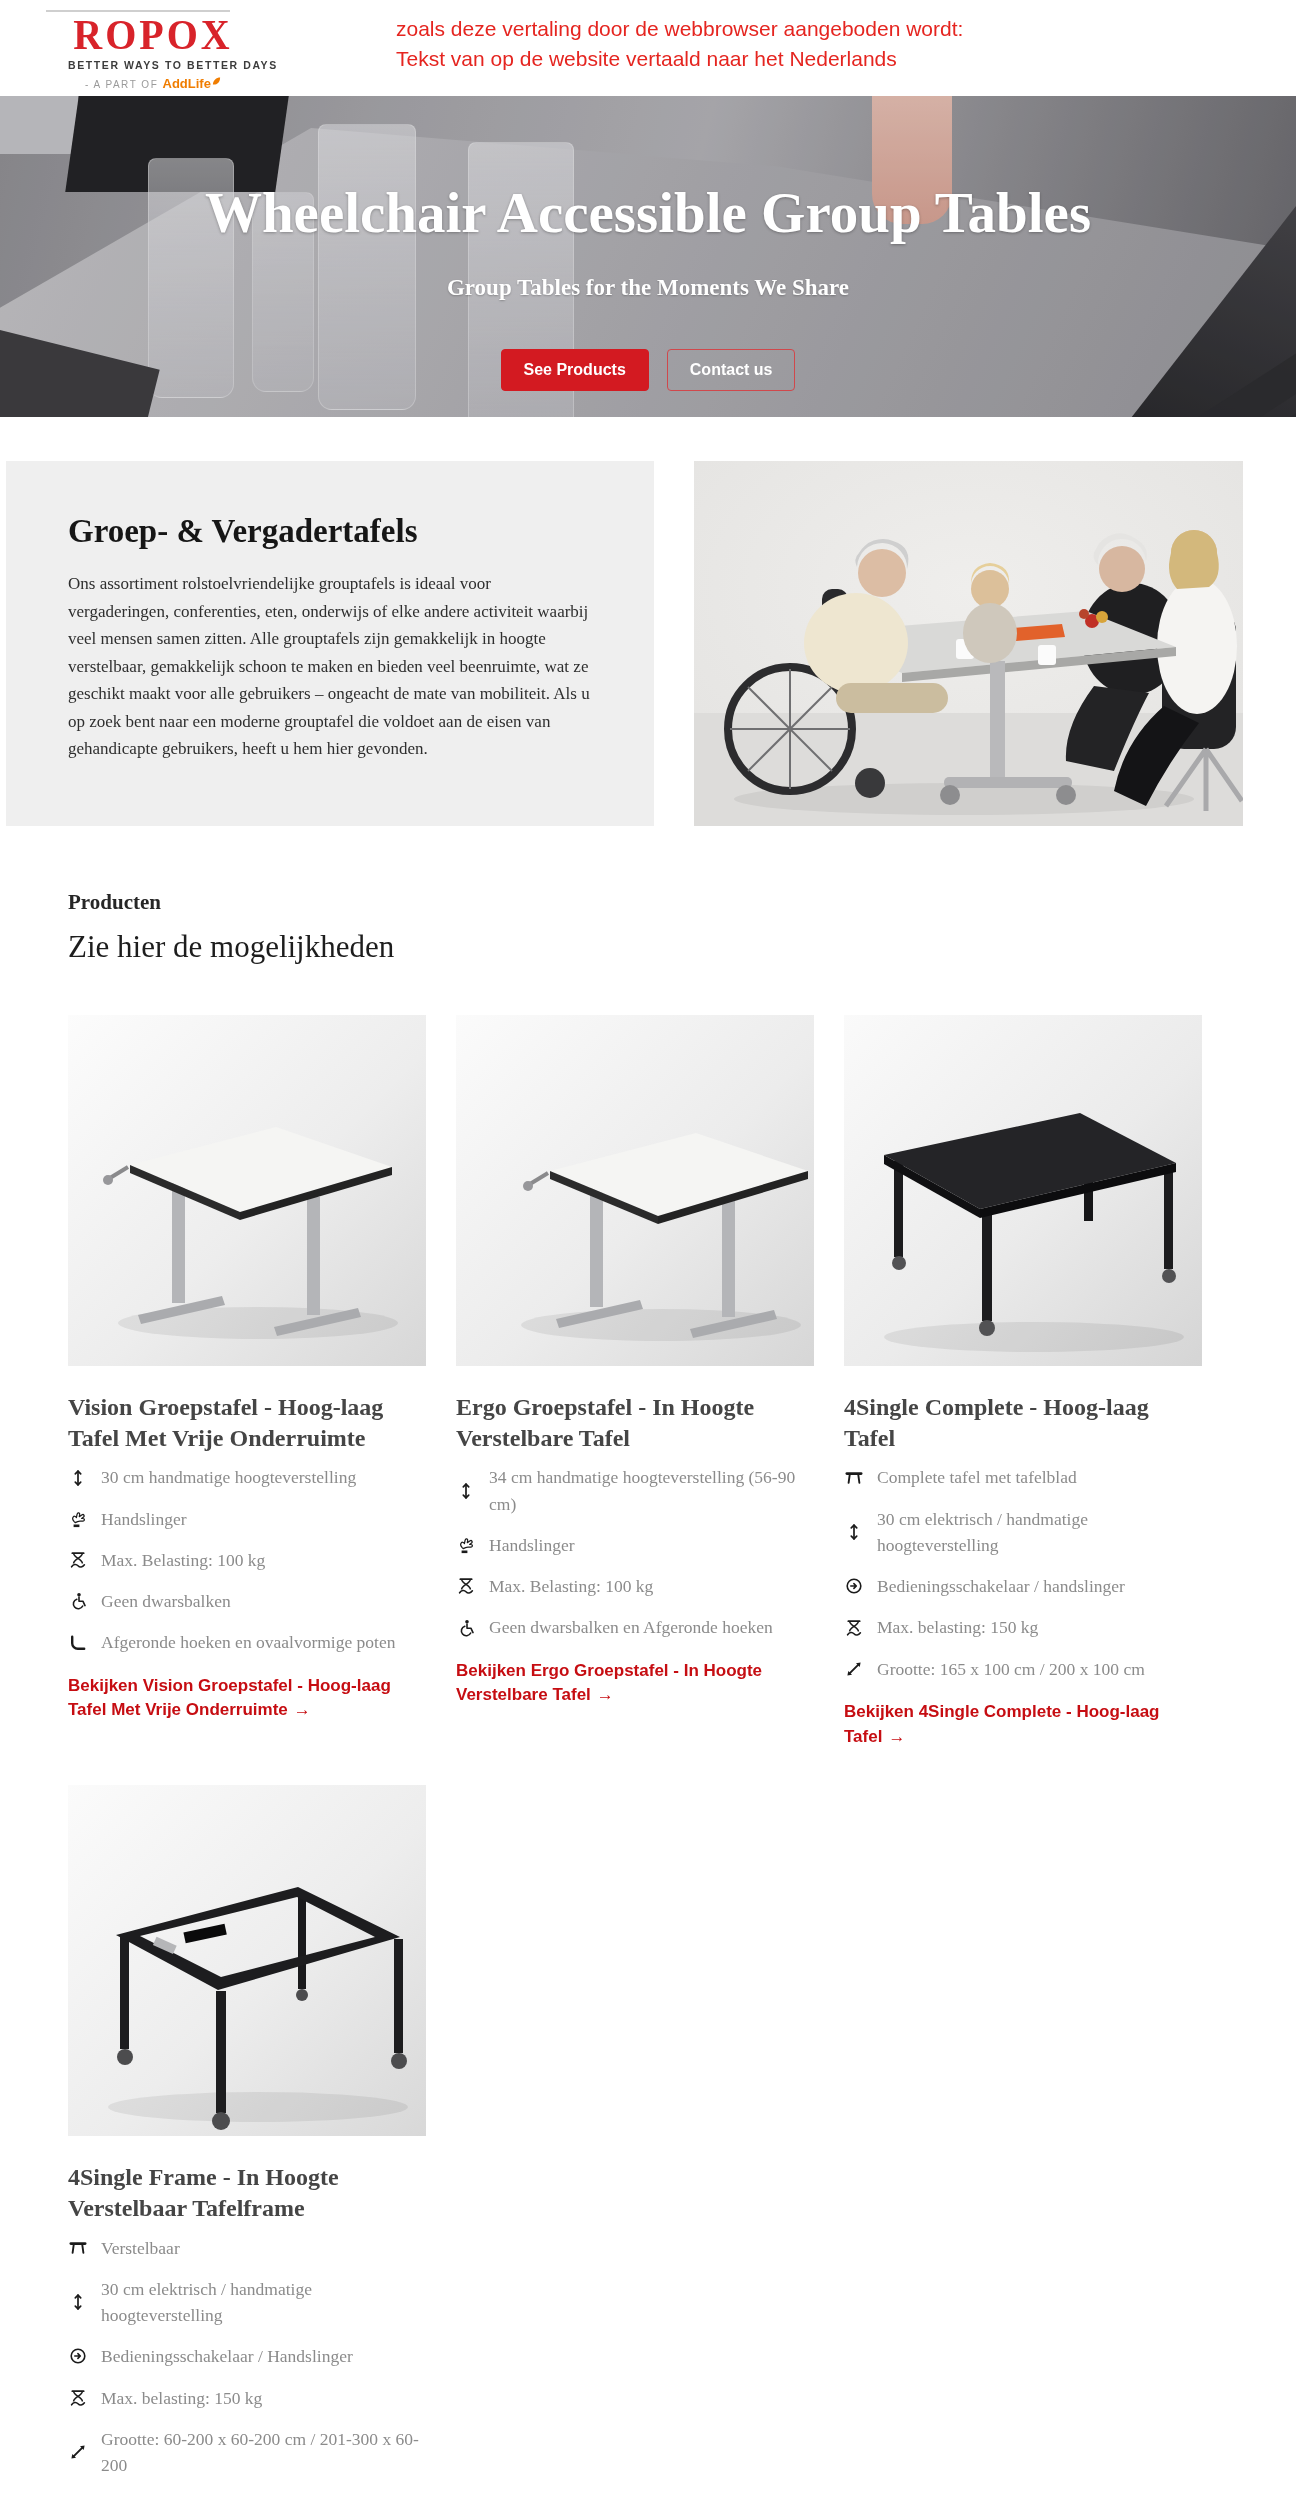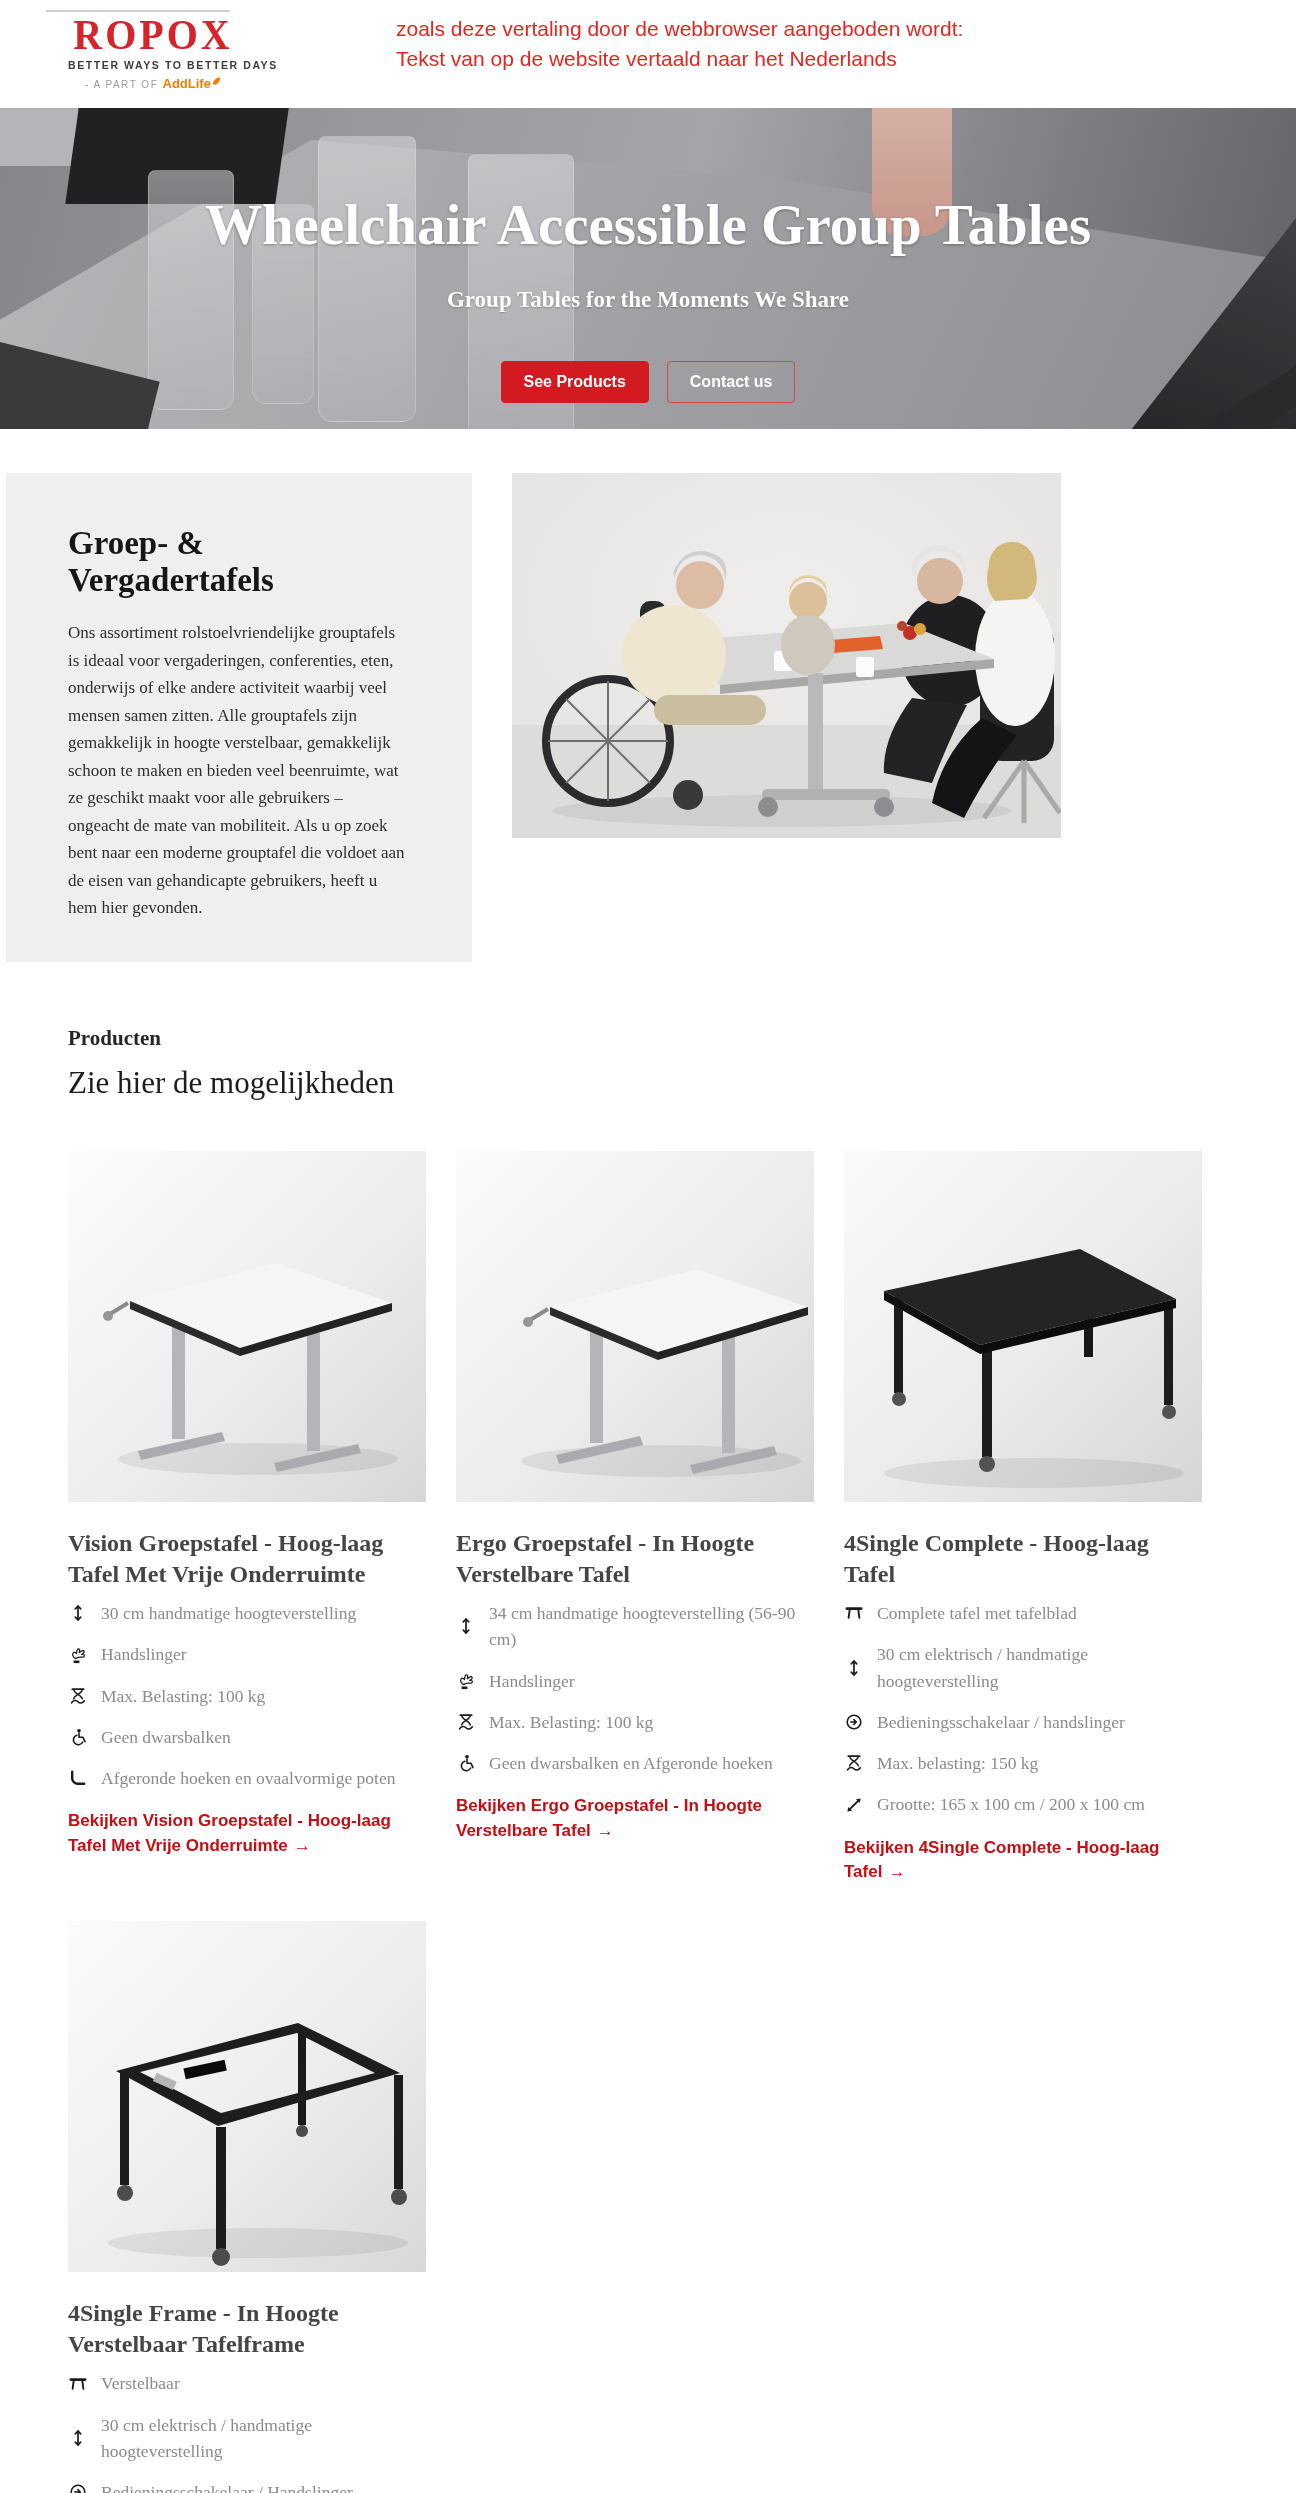--- a/index.html
+++ b/index.html
@@ -1,21 +1,21 @@
 <!DOCTYPE html>
 <html><head>
 <meta charset="utf-8">
 <style>
   * { box-sizing: border-box; }
   body { margin:0; background:#ffffff; }
   .page { position:relative; width:1296px; min-height:2493px; margin:0 auto; background:#fff;
           font-family:"Liberation Serif", serif; }
 
   
-  .header { position:relative; height:108px; background:#fff; }
+  .header { position:relative; height:96px; background:#fff; }
   .top-rule { position:absolute; left:46px; top:10px; width:184px; height:2px; background:#cfcfcf; }
   .logo { position:absolute; left:68px; top:16px; width:170px; text-align:center; }
   .logo-name { font-family:"Liberation Serif", serif; font-weight:900; font-size:40px; line-height:0.95;
                color:#d8232a; letter-spacing:3px; transform:scaleY(1.05); }
   .logo-tagline { margin-top:5px; font-family:"Liberation Sans", sans-serif; font-weight:700;
                   font-size:10.5px; letter-spacing:1.6px; color:#3c3c3c; white-space:nowrap; }
   .logo-partof { margin-top:5px; font-family:"Liberation Sans", sans-serif; font-size:10px;
                  letter-spacing:1.5px; color:#9a9a9a; white-space:nowrap; }
   .logo-partof .brand { color:#f07d00; font-weight:700; font-size:13px; letter-spacing:0; }
   .leaf { display:inline-block; vertical-align:top; margin-left:1px; }
@@ -52,21 +52,21 @@
   .hero-title { font-weight:700; font-size:57px; line-height:1.1; text-shadow:0 1px 3px rgba(0,0,0,.30); }
   .hero-sub { margin-top:30px; font-weight:700; font-size:23px; text-shadow:0 1px 2px rgba(0,0,0,.25); }
   .hero-btns { margin-top:48px; display:flex; justify-content:center; gap:18px; }
   .btn { display:inline-block; padding:11px 22px; border-radius:4px; color:#fff; cursor:pointer;
          font-family:"Liberation Sans", sans-serif; font-weight:700; font-size:16px; text-decoration:none; }
   .btn-primary { background:#d31a21; border:1px solid #d31a21; }
   .btn-ghost { background:transparent; border:1px solid #d0484c; }
 
   
   .intro { margin-top:44px; padding-left:6px; display:flex; gap:40px; }
-  .intro-box { width:466px; min-height:365px; background:#efefef; padding:52px 64px 40px 62px; }
+  .intro-box { width:648px; min-height:365px; background:#efefef; padding:52px 64px 40px 62px; }
   .intro-heading { font-weight:700; font-size:33px; color:#161616; margin:0; }
   .intro-body { margin:20px 0 0; font-size:17px; line-height:1.62; color:#2e2e2e; }
   .intro-photo { width:549px; height:365px; flex:0 0 auto; }
 
   
   .products { margin-top:64px; padding:0 94px 40px 68px; }
   .eyebrow { font-weight:700; font-size:21px; color:#262626; margin:0; }
   .section-heading { font-weight:400; font-size:31px; color:#1d1d1d; margin:14px 0 0; }
   .grid { margin-top:50px; display:grid; grid-template-columns:repeat(3,358px); column-gap:30px; row-gap:36px; }
   .card { width:358px; }

